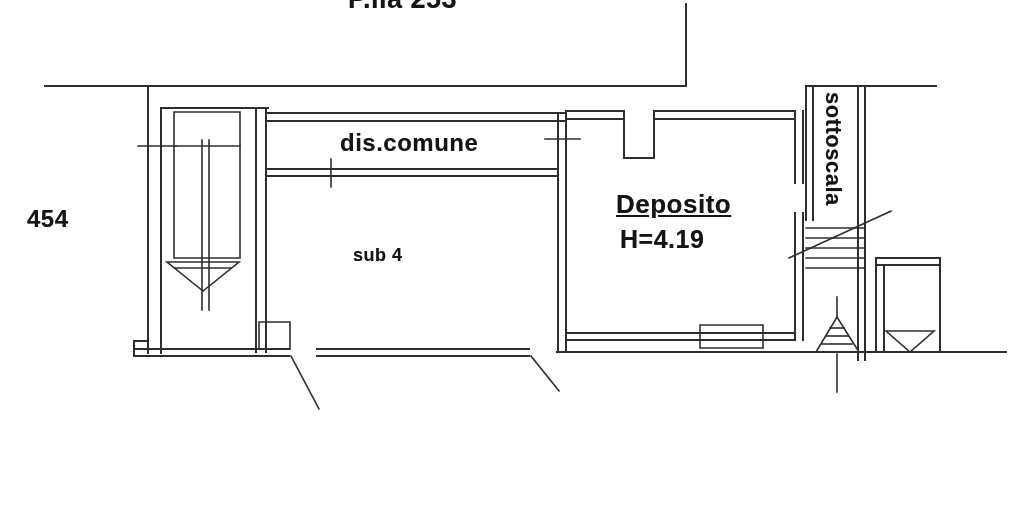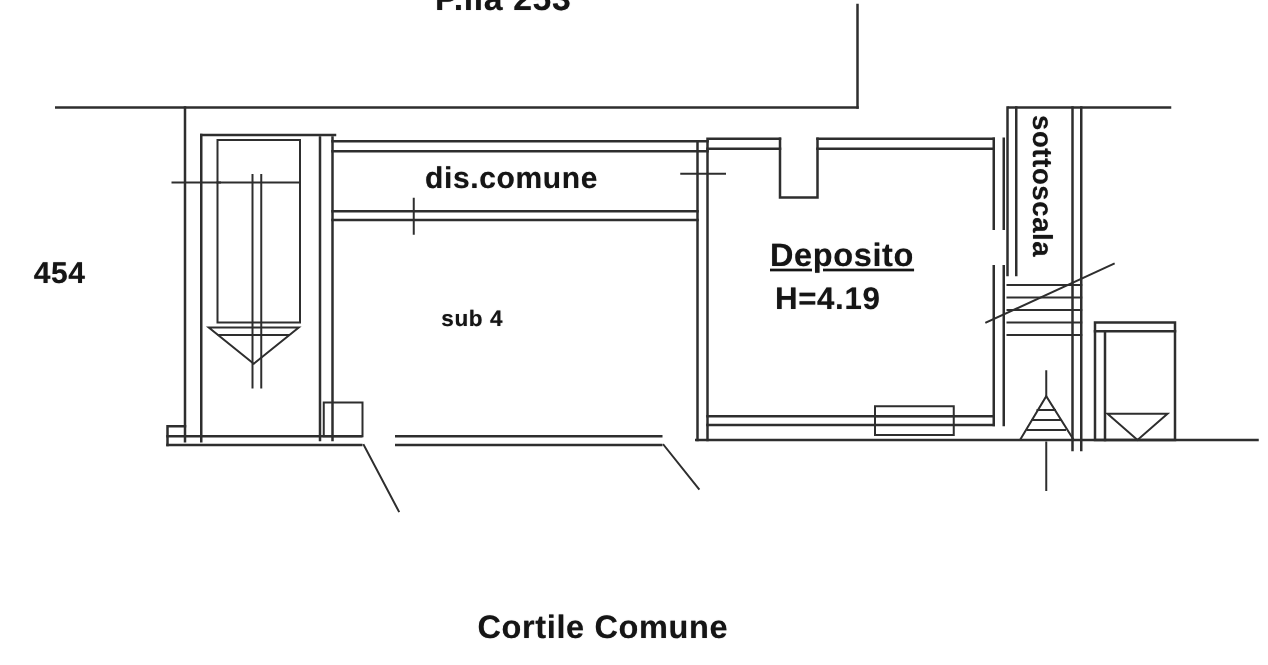--- a/index.html
+++ b/index.html
@@ -156,15 +156,14 @@
   <div class="plan-label lbl-dis-comune">dis.comune</div>
 
   <div class="plan-label lbl-sub4">sub 4</div>
 
   <div class="plan-label lbl-deposito">Deposito</div>
 
   <div class="plan-label lbl-height">H=4.19</div>
 
   <div class="plan-label lbl-sottoscala">sottoscala</div>
 
-  <div class="plan-label lbl-courtyard">Cortile Comune</div>
 
 </div>
 
 </body></html>

